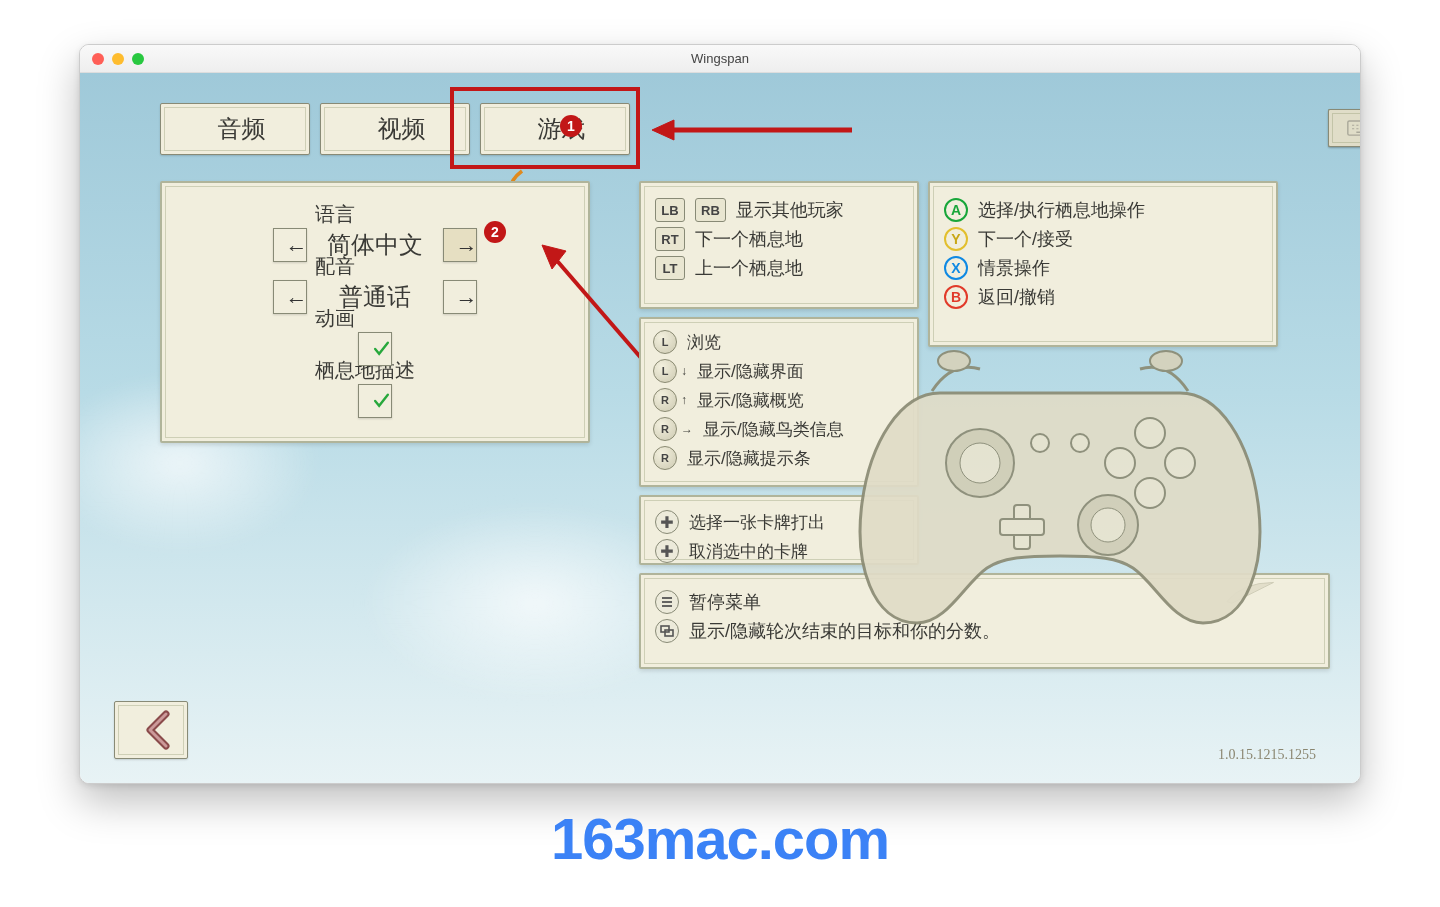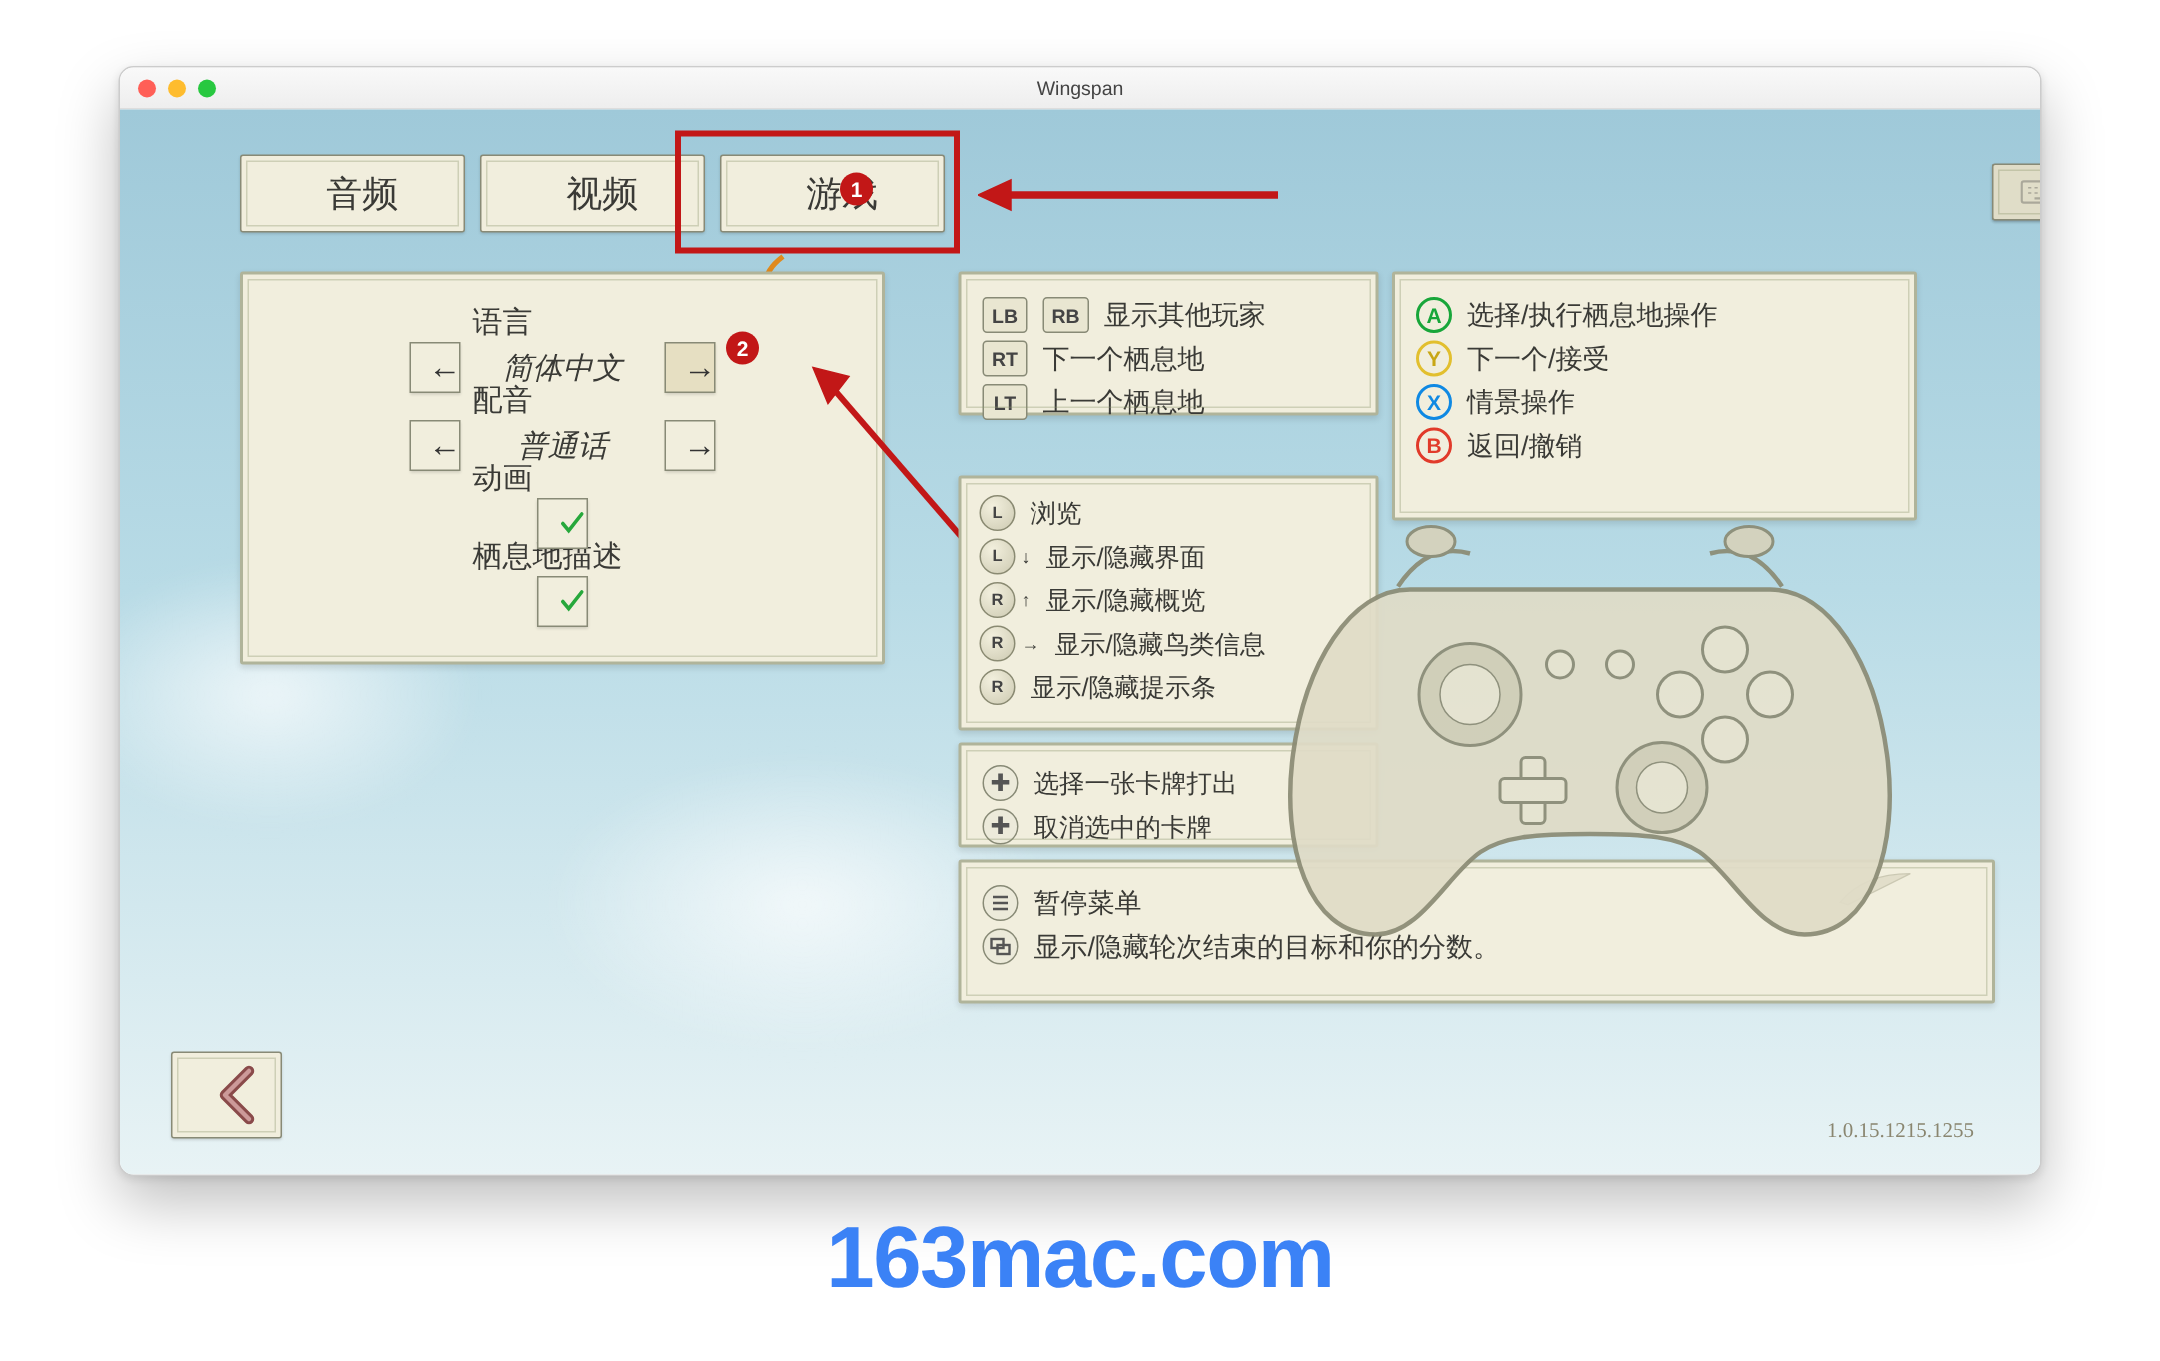--- a/index.html
+++ b/index.html
@@ -39,27 +39,27 @@
 
 
 .orange-arrow{position:absolute;left:418px;top:96px;width:40px;height:40px;}
 
 
 .panel-left { left:80px; top:108px; width:430px; height:262px; padding:18px 22px; }
 .row { display:flex; align-items:center; height:52px;flex-direction:column; }
 .lbl { width:120px; font-size:20px; color:#3a3a36; }
 .spin { display:flex; align-items:center; gap:8px; flex:1; justify-content:center; }
 .arrowbtn { width:34px; height:34px; display:flex; align-items:center; justify-content:center; cursor:pointer; font-size:22px; font-weight:bold; color:#333; position:relative; }
-.spin .val { font-size:20px; color:#3a3a36; min-width:120px; text-align:center;font-style:italic; }
+.spin .val { font-size:24px; color:#3a3a36; min-width:120px; text-align:center; }
 .chkwrap { flex:1; display:flex; justify-content:center; }
 .chk { width:34px; height:34px; display:flex; align-items:center; justify-content:center; position:relative; }
 .chk svg{width:22px;height:22px;}
 
 
-.panel-ra { left:559px; top:108px; width:280px; height:96px; padding:10px 14px; }
+.panel-ra { left:559px; top:108px; width:280px; height:128px; padding:10px 14px; }
 .panel-rb { left:848px; top:108px; width:350px; height:166px; padding:10px 14px; }
 .panel-rc { left:559px; top:244px; width:280px; height:170px; padding:6px 12px; }
 .panel-rd { left:559px; top:422px; width:280px; height:70px; padding:8px 14px; }
 .panel-re { left:559px; top:500px; width:691px; height:96px; padding:10px 14px 4px; }
 .ctl-line { display:flex; align-items:center; gap:10px; font-size:18px; color:#3a3a36; margin:5px 0; }
 .key { min-width:30px; height:24px; padding:0 5px; border:1.5px solid #888a76; background:#e9e6d1; border-radius:3px; font-size:13px; font-weight:bold; display:inline-flex; align-items:center; justify-content:center; color:#444; }
 .btn-round { width:24px; height:24px; border:2px solid; border-radius:50%; display:inline-flex; align-items:center; justify-content:center; font-size:14px; font-weight:bold; background:#f1eedd; }
 .stick { width:24px; height:24px; border-radius:50%; background:radial-gradient(circle at 35% 30%,#f3f0de,#cdcab2); border:1.5px solid #8a8a72; display:inline-flex; align-items:center; justify-content:center; font-size:11px; font-weight:bold; color:#444; }
 .dpad { width:24px; height:24px; border:1.5px solid #888a76; border-radius:50%; display:inline-flex; align-items:center; justify-content:center; font-size:16px; color:#555; background:#eceada; }
 .menuicn { width:24px; height:24px; border:1.5px solid #888a76; border-radius:50%; display:inline-flex; align-items:center; justify-content:center; background:#eceada; }

